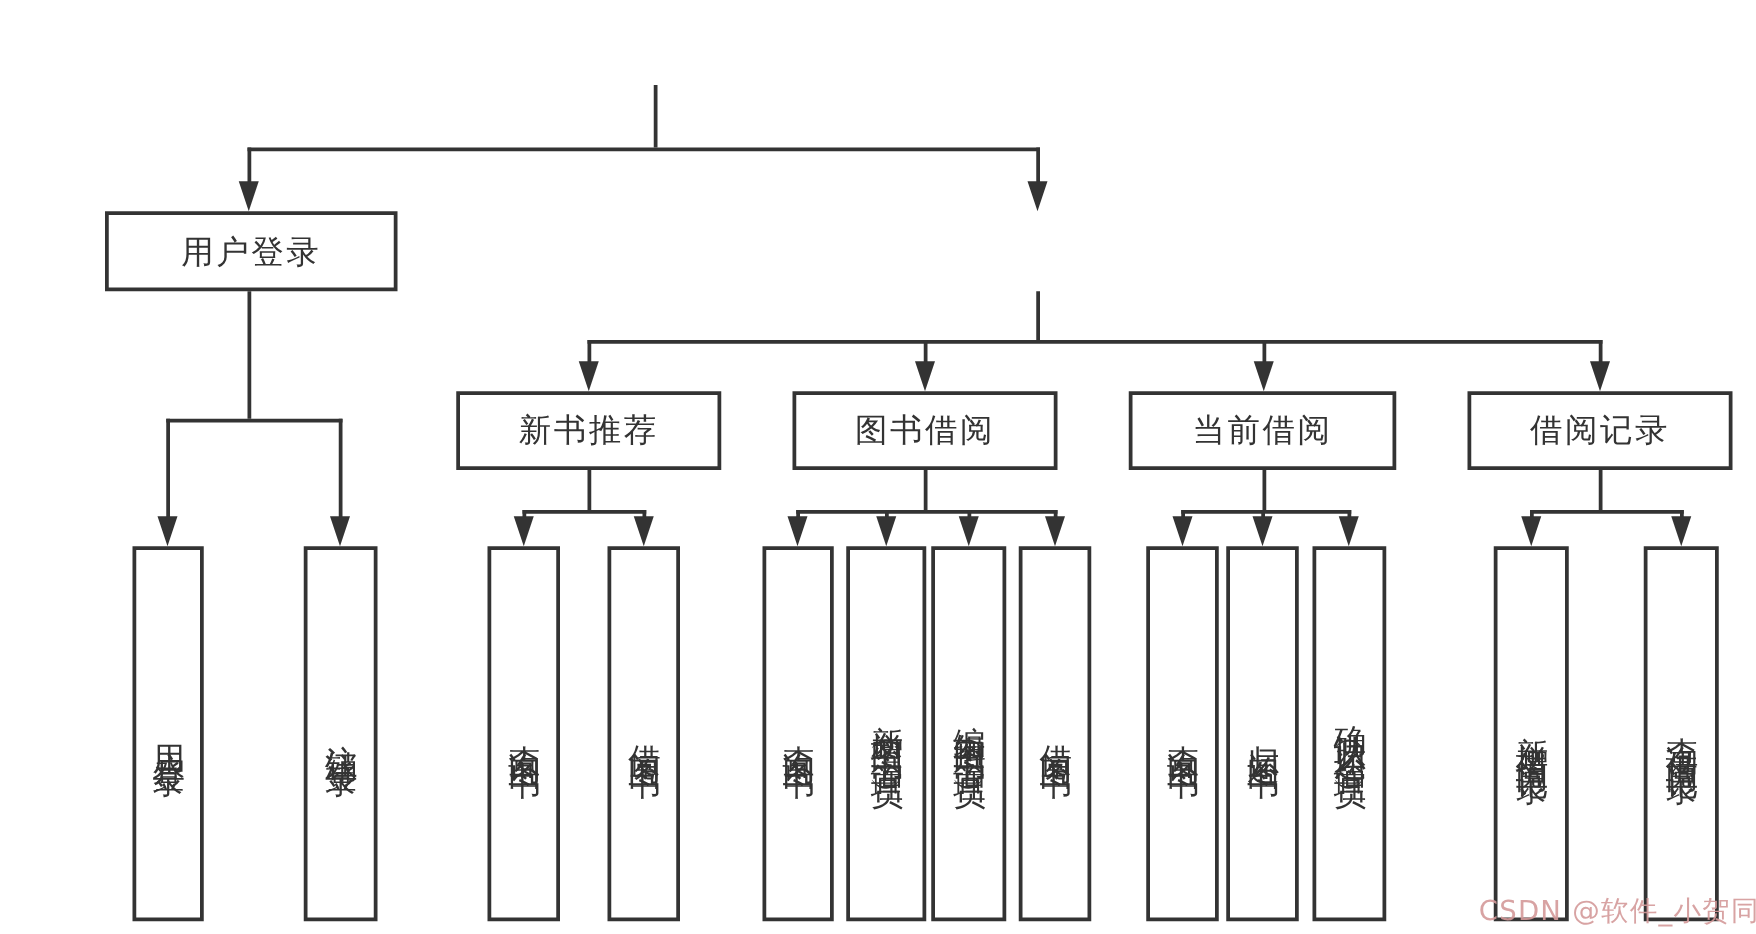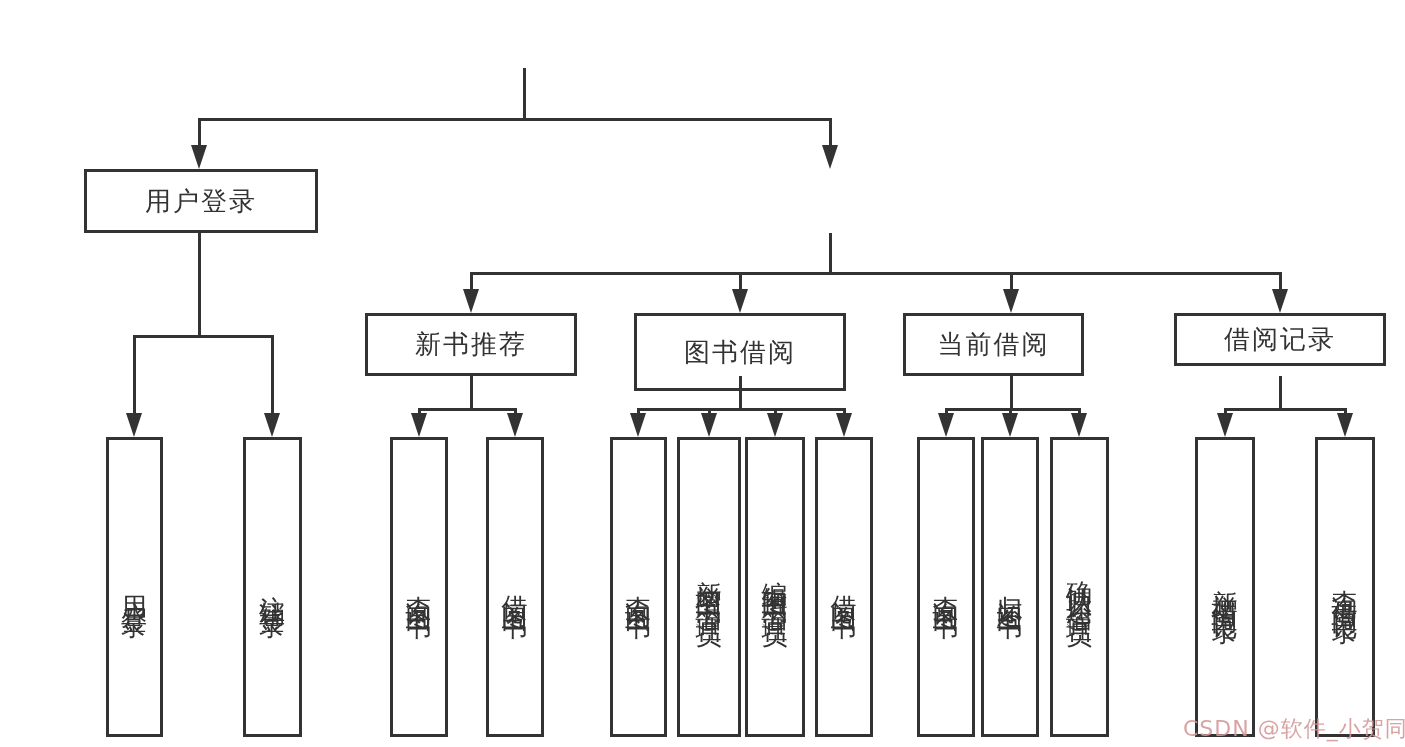--- a/index.html
+++ b/index.html
@@ -92,27 +92,27 @@
   <div class="line" style="left:1010px;top:272px;width:3px;height:19px"></div>
   <div class="line" style="left:1279px;top:272px;width:3px;height:19px"></div>
   <div class="arrow" style="left:463px;top:289px"></div>
   <div class="arrow" style="left:732px;top:289px"></div>
   <div class="arrow" style="left:1003px;top:289px"></div>
   <div class="arrow" style="left:1272px;top:289px"></div>
 
   <div class="box" style="left:365px;top:313px;width:212px;height:63px">
     <span class="h-label">新书推荐</span>
   </div>
-  <div class="box" style="left:634px;top:313px;width:212px;height:78px">
+  <div class="box" style="left:634px;top:313px;width:212px;height:63px">
     <span class="h-label">图书借阅</span>
   </div>
-  <div class="box" style="left:903px;top:313px;width:181px;height:63px">
+  <div class="box" style="left:903px;top:313px;width:214px;height:63px">
     <span class="h-label">当前借阅</span>
   </div>
-  <div class="box" style="left:1174px;top:313px;width:212px;height:53px">
+  <div class="box" style="left:1174px;top:313px;width:212px;height:63px">
     <span class="h-label">借阅记录</span>
   </div>
 
   <div class="line" style="left:470px;top:376px;width:3px;height:32px"></div>
   <div class="line" style="left:418px;top:408px;width:99px;height:3px"></div>
   <div class="line" style="left:418px;top:408px;width:3px;height:8px"></div>
   <div class="line" style="left:514px;top:408px;width:3px;height:8px"></div>
   <div class="arrow" style="left:411px;top:413px"></div>
   <div class="arrow" style="left:507px;top:413px"></div>
 

